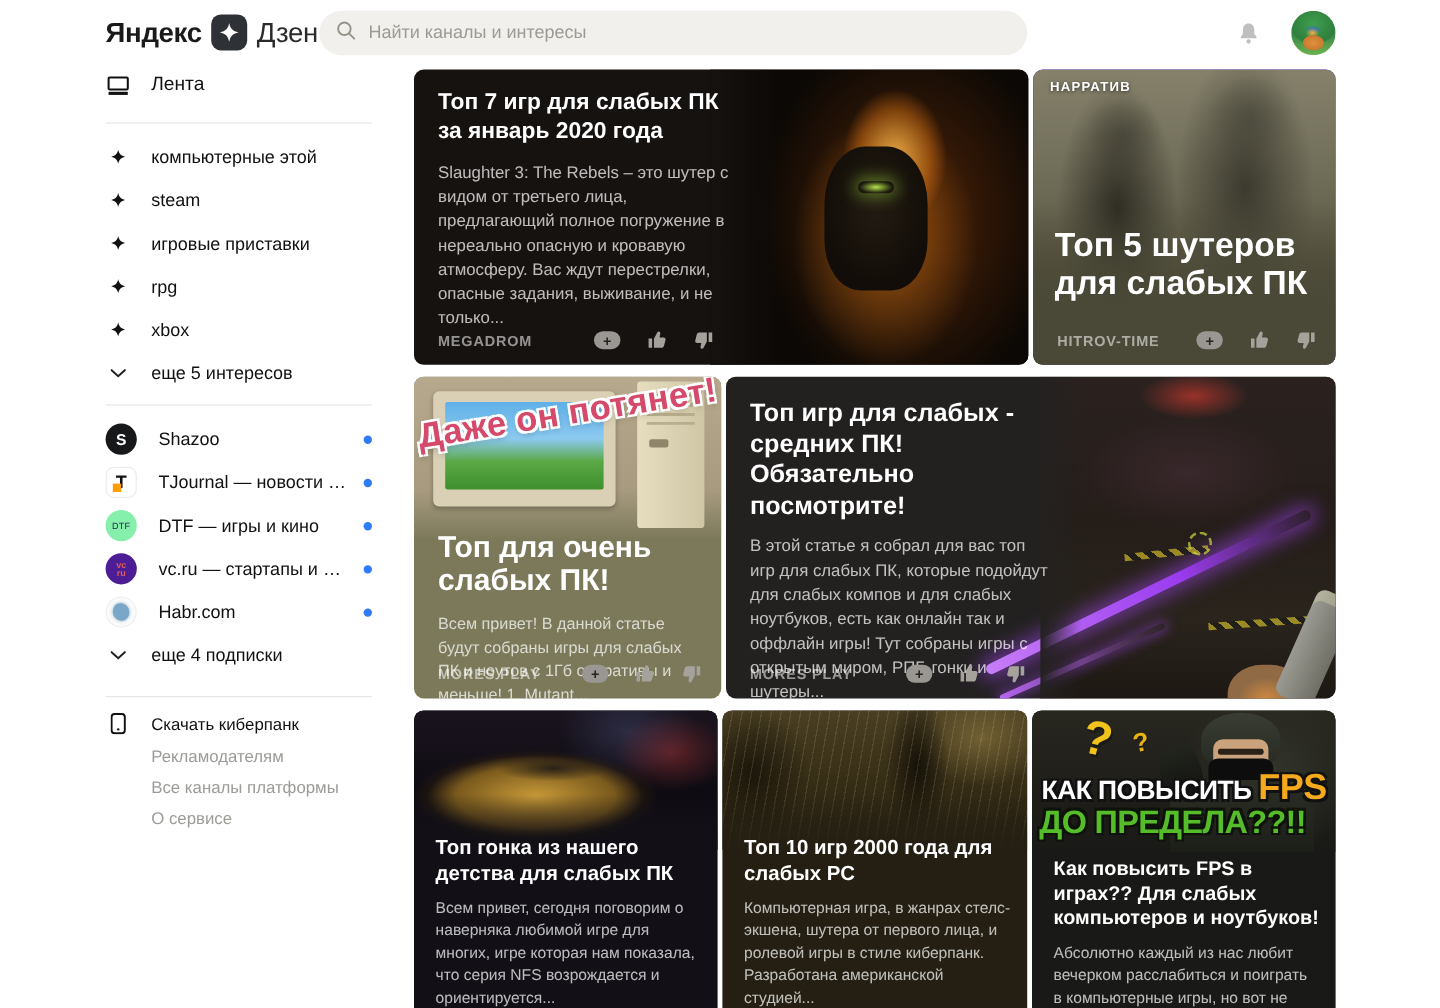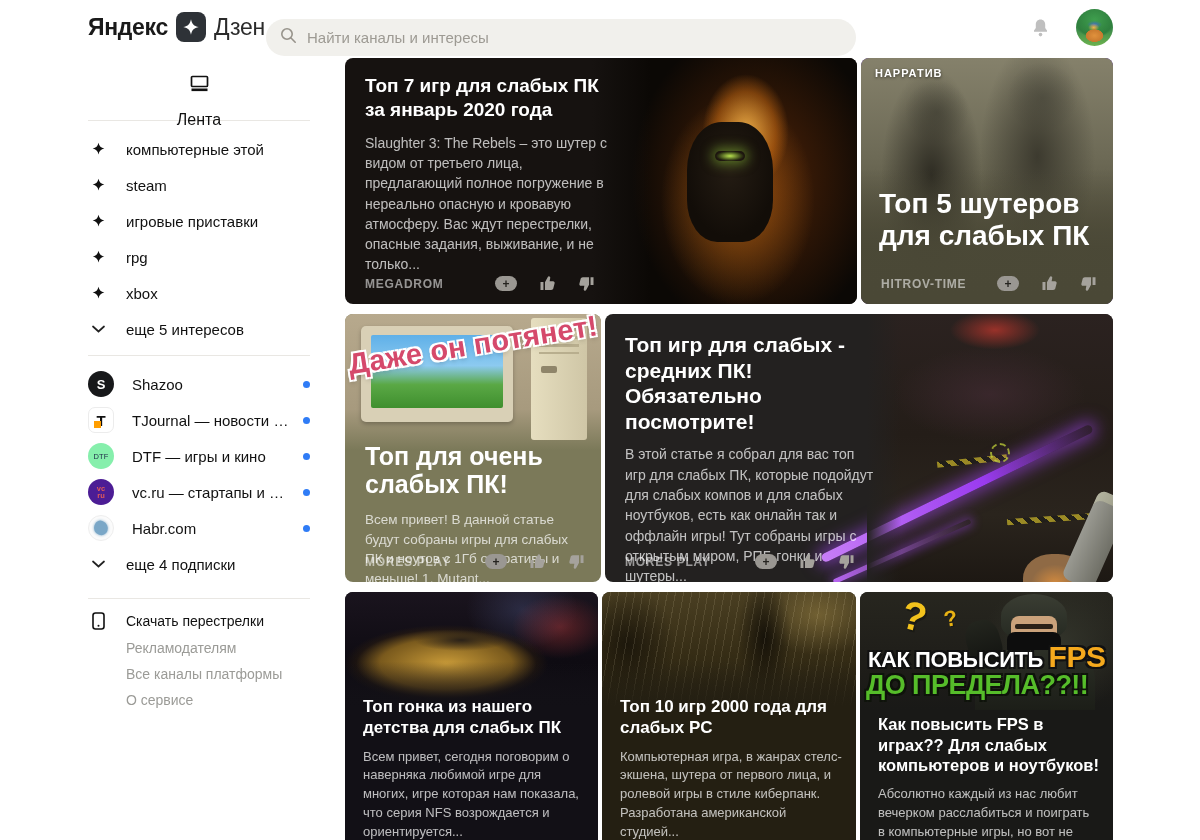--- a/index.html
+++ b/index.html
@@ -7,39 +7,39 @@
     font-family:"Liberation Sans","DejaVu Sans",sans-serif; }
   body { position:relative; }
 
   
   .header { position:absolute; top:0; left:0; width:1200px; height:56px; background:#fff; z-index:5; }
   .logo { position:absolute; left:88px; top:12px; display:flex; align-items:center; gap:8px; cursor:pointer; }
   .logo-yandex { font-size:23px; font-weight:700; color:#1a1a1a; letter-spacing:-0.3px; }
   .zen-badge { width:30px; height:30px; border-radius:8px; background:#2e3237; display:flex; align-items:center; justify-content:center; }
   .logo-zen { font-size:23px; font-weight:400; color:#2b2b2b; letter-spacing:-0.3px; }
   .search { position:absolute; left:266px; top:9px; width:590px; height:37px; background:#f1f0ec; border-radius:19px;
-    display:flex; align-items:center; padding:0 14px; gap:10px;margin-top:10px; }
+    display:flex; align-items:center; padding:0 14px; gap:10px; }
   .search input { border:none; outline:none; background:transparent; font-size:15px; color:#333; width:100%;
     font-family:"Liberation Sans","DejaVu Sans",sans-serif; }
   .search input::placeholder { color:#9d9a93; }
   .bell { position:absolute; left:1031px; top:18px; cursor:pointer; }
   .avatar { position:absolute; left:1076px; top:9px; width:37px; height:37px; border-radius:50%; cursor:pointer; overflow:hidden;
     background:
       radial-gradient(14px 10px at 50% 72%, #e0913c 0%, #c97a2e 60%, transparent 65%),
       radial-gradient(8px 6px at 48% 50%, #f2b04c 0%, transparent 70%),
       radial-gradient(10px 5px at 50% 42%, #3f6fc2 0%, transparent 75%),
       radial-gradient(26px 22px at 50% 30%, #3f9f4e 0%, #2f7f3e 70%, transparent 80%),
       linear-gradient(180deg,#53a95e 0%, #3c8a4a 55%, #6db34f 100%);
   }
 
   
   .sidebar { position:absolute; left:88px; top:56px; width:222px; }
   .srow { display:flex; align-items:center; gap:18px; height:36px; font-size:15px; color:#111; cursor:pointer; }
   .srow .sicon { width:20px; display:flex; justify-content:center; }
-  .side-feed { margin-top:18px; height:30px; font-size:16px;flex-direction:column; }
+  .side-feed { height:30px; font-size:16px; }
   .divider { height:1px; background:#e9e7e3; margin-top:16px; }
   .divider.d2 { margin-top:8px; }
   .group { margin-top:10px; }
   .sub-row { position:relative; padding-right:18px; }
   .sub-row .dot { position:absolute; right:0; top:50%; margin-top:-3.5px; width:7px; height:7px; border-radius:50%; background:#2f7cf6; }
   .sub-name { white-space:nowrap; overflow:hidden; text-overflow:ellipsis; max-width:160px; }
   .sub-av { width:26px; height:26px; border-radius:50%; display:flex; align-items:center; justify-content:center; flex:0 0 26px; position:relative; }
   .sav-shazoo { background:#17181a; color:#fff; font-weight:800; font-size:13px; }
   .sav-tj { background:#fff; border:1px solid #ececec; border-radius:7px; color:#111; font-weight:800; font-size:15px; }
   .sav-tj .tj-corner { position:absolute; left:5px; bottom:4px; width:7px; height:7px; background:#ff9e00; }
@@ -341,21 +341,21 @@
 
   <div class="divider"></div>
 
   <div class="srow app-row">
     <span class="sicon">
       <svg width="13" height="18" viewBox="0 0 13 18">
           <rect x="1" y="1" width="11" height="16" rx="2.5" fill="none" stroke="#111" stroke-width="1.6"></rect>
           <circle cx="6.5" cy="13.8" r="1" fill="#111"></circle>
         </svg>
     </span>
-    <span>Скачать перестрелки</span>
+    <span>Скачать киберпанк</span>
   </div>
   <div class="grey-link">
       <span>Рекламодателям</span>
     </div>
   <div class="grey-link">
       <span>Все каналы платформы</span>
     </div>
   <div class="grey-link">
       <span>О сервисе</span>
     </div>

